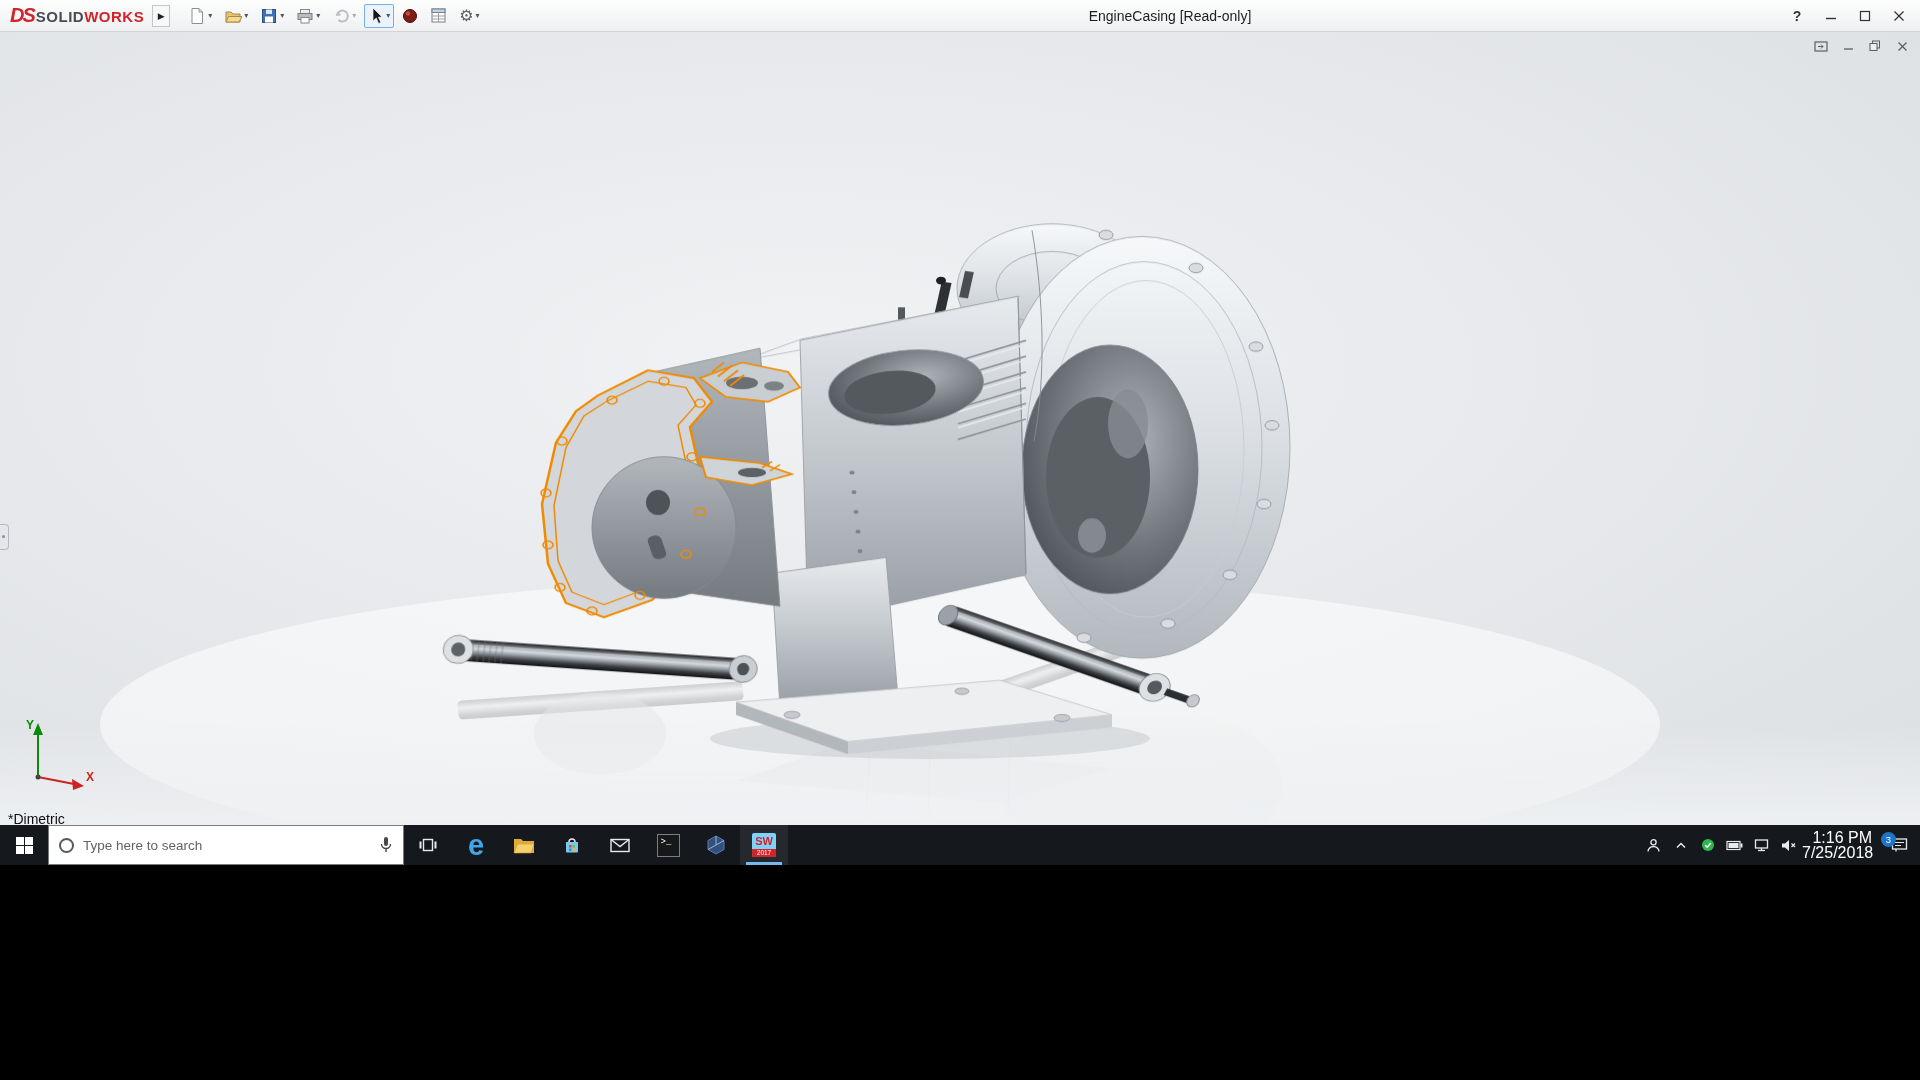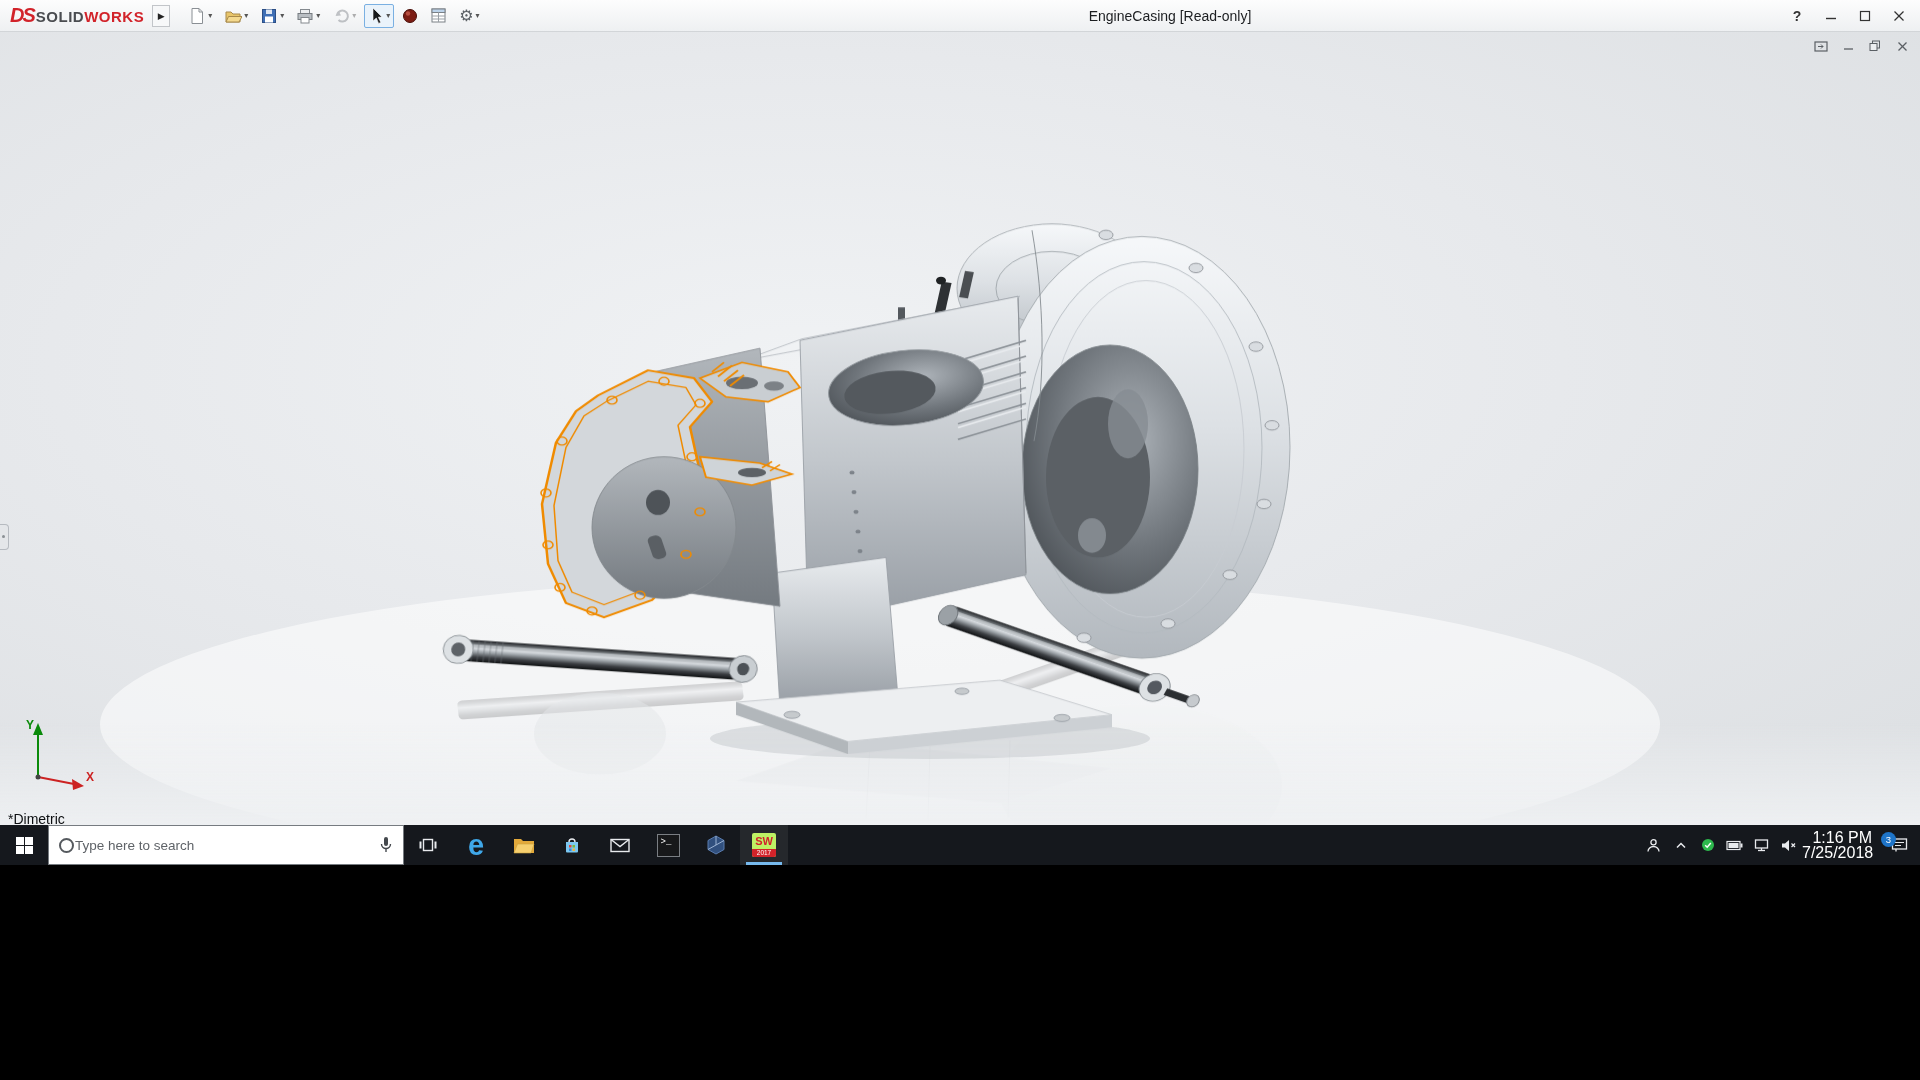--- a/index.html
+++ b/index.html
@@ -38,28 +38,28 @@
   .splitter::after { content:""; position:absolute; left:2px; top:10px; width:3px; height:3px; border-radius:50%; background:#8b9095; }
   .triad { position:absolute; left:14px; bottom:32px; }
   .view-label { position:absolute; left:8px; bottom:-2px; font-size:14px; color:#0d0f11; }
 
   
   .taskbar { position:absolute; left:0; right:0; bottom:0; height:40px; background:#15181d;
     display:flex; align-items:stretch; z-index:40; color:#e8eaed; }
   .tb-cell { width:48px; display:flex; align-items:center; justify-content:center; position:relative; }
   .start-grid { display:grid; grid-template-columns:8px 8px; grid-template-rows:8px 8px; gap:1px; }
   .start-grid span { background:#fff; }
-  .search-box { width:356px; background:#fff; border:1px solid #767b80; display:flex; align-items:center; gap:1px; padding:0 10px; }
+  .search-box { width:356px; background:#fff; border:1px solid #767b80; display:flex; align-items:center; gap:9px; padding:0 10px; }
   .cortana-ring { width:15px; height:15px; border:2px solid #55595e; border-radius:50%; flex:none; }
   .search-input { flex:1; border:none; outline:none; font-size:13.5px; color:#202124; font-family:"Liberation Sans",sans-serif; background:transparent; }
   .search-input::placeholder { color:#5f6368; opacity:1; }
   .edge-e { font-size:29px; font-weight:bold; color:#3fa7e8; line-height:1; }
   .cmd-tile { width:23px; height:23px; background:#17181a; border:1px solid #7a7e83; color:#fff;
     font-family:"Liberation Mono",monospace; font-size:9px; display:flex; align-items:flex-start; padding:2px 0 0 3px; }
-  .sw-tile { width:24px; height:24px; background:#bef264; border-radius:2px; overflow:hidden; display:flex; flex-direction:column; }
+  .sw-tile { width:24px; height:24px; background:#7dd3fc; border-radius:2px; overflow:hidden; display:flex; flex-direction:column; }
   .sw-top { flex:1; display:flex; align-items:center; justify-content:center; color:#d2232a; font-weight:bold; font-size:11px; }
   .sw-bottom { height:8px; background:#d2232a; color:#fff; font-size:6.5px; text-align:center; line-height:8px; }
   .active-app { background:rgba(255,255,255,.07); }
   .active-underline { position:absolute; left:6px; right:6px; bottom:0; height:3px; background:#76b9ed; }
   .tray { margin-left:auto; display:flex; align-items:stretch; }
   .tray-cell { width:27px; display:flex; align-items:center; justify-content:center; position:relative; }
   .clock { width:76px; display:flex; flex-direction:column; justify-content:center; text-align:right; padding-right:6px;
     font-size:16px; line-height:15px; color:#fff; }
   .ac-cell { width:42px; }
   .badge { position:absolute; left:3px; top:7px; min-width:15px; height:15px; border-radius:8px; background:#1e74c8;

